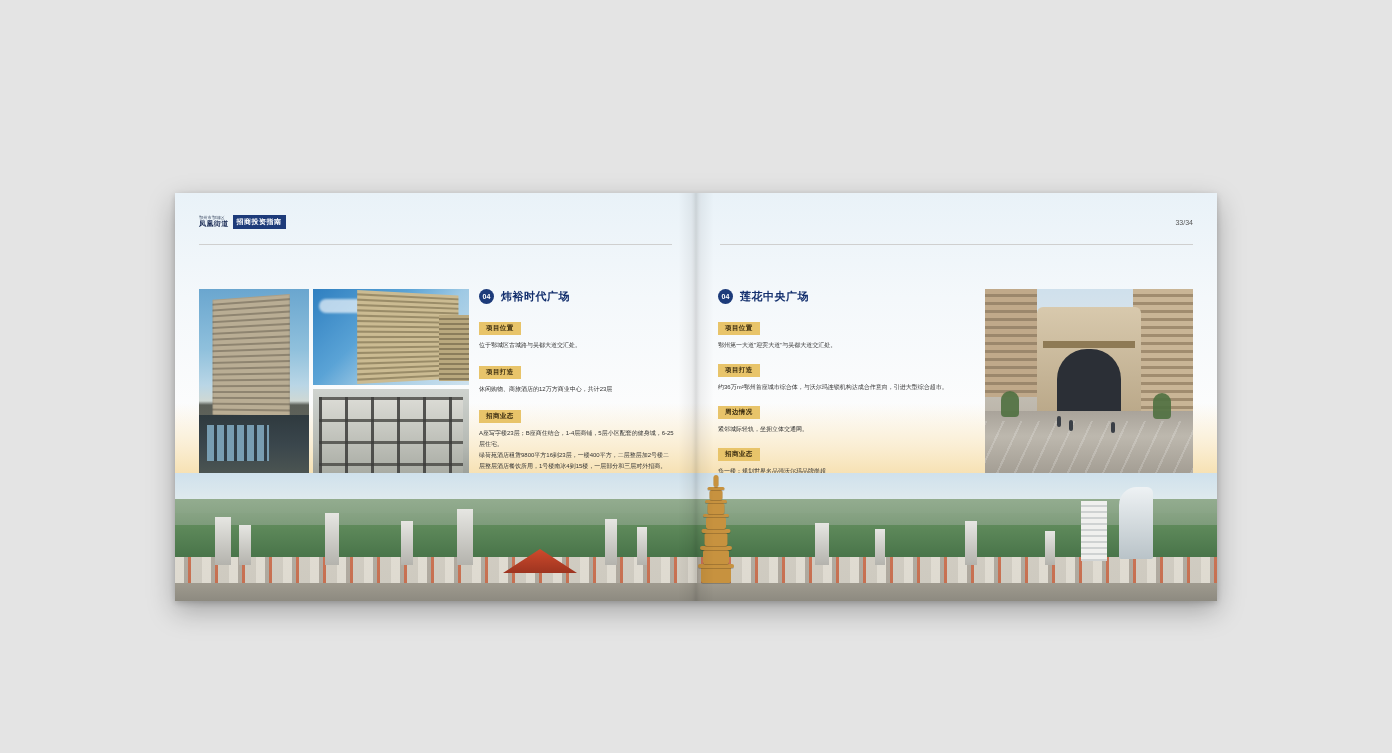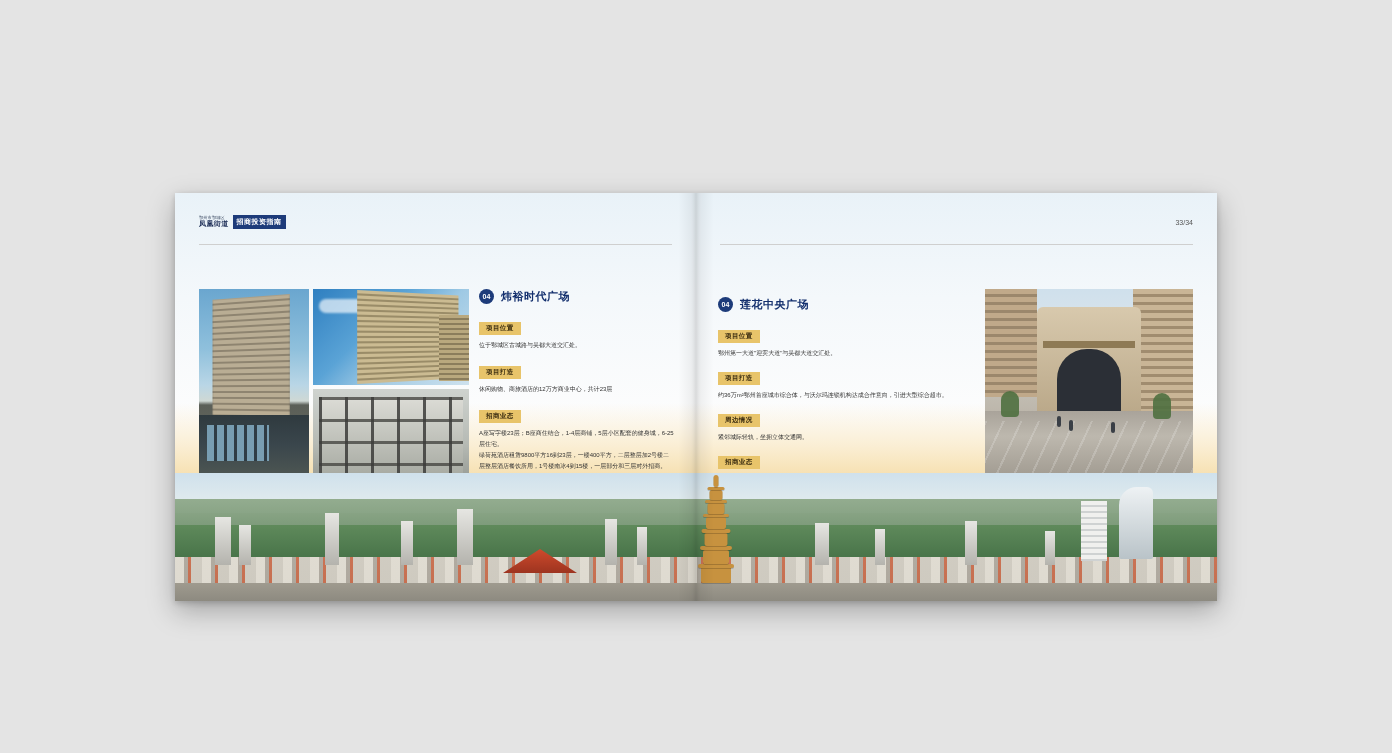--- a/index.html
+++ b/index.html
@@ -153,21 +153,21 @@
 
   .tag{
     display:inline-block;background:#e8c46a;color:#3a2c10;
     font-size:6.5px;font-weight:bold;padding:2px 7px;margin-bottom:5px;letter-spacing:.4px;
   }
   .para{font-size:6px;line-height:1.85;color:#333;margin:0 0 9px 0;}
   .para.tight{margin-bottom:7px;}
 
   
   .txt-left{position:absolute;left:304px;top:96px;width:196px;}
-  .txt-right{position:absolute;left:22px;top:104px;width:232px;}
+  .txt-right{position:absolute;left:22px;top:96px;width:232px;}
 
   
   .pano{
     position:absolute;left:0;bottom:0;width:1042px;height:128px;overflow:hidden;z-index:30;
     background:linear-gradient(to bottom,#cfe3ee 0%,#dfe9ec 12%,#b9c9b6 30%,#8fae86 48%,#6f8f6c 62%,#5f7a60 100%);
   }
   .pano .sky{position:absolute;left:0;top:0;width:100%;height:40px;
     background:linear-gradient(to bottom,#cfe1ec,#e7eeee);}
   .pano .hills{position:absolute;left:0;top:26px;width:100%;height:46px;
     background:linear-gradient(to bottom,#8fa98a,#6e8f6d);opacity:.95;}

